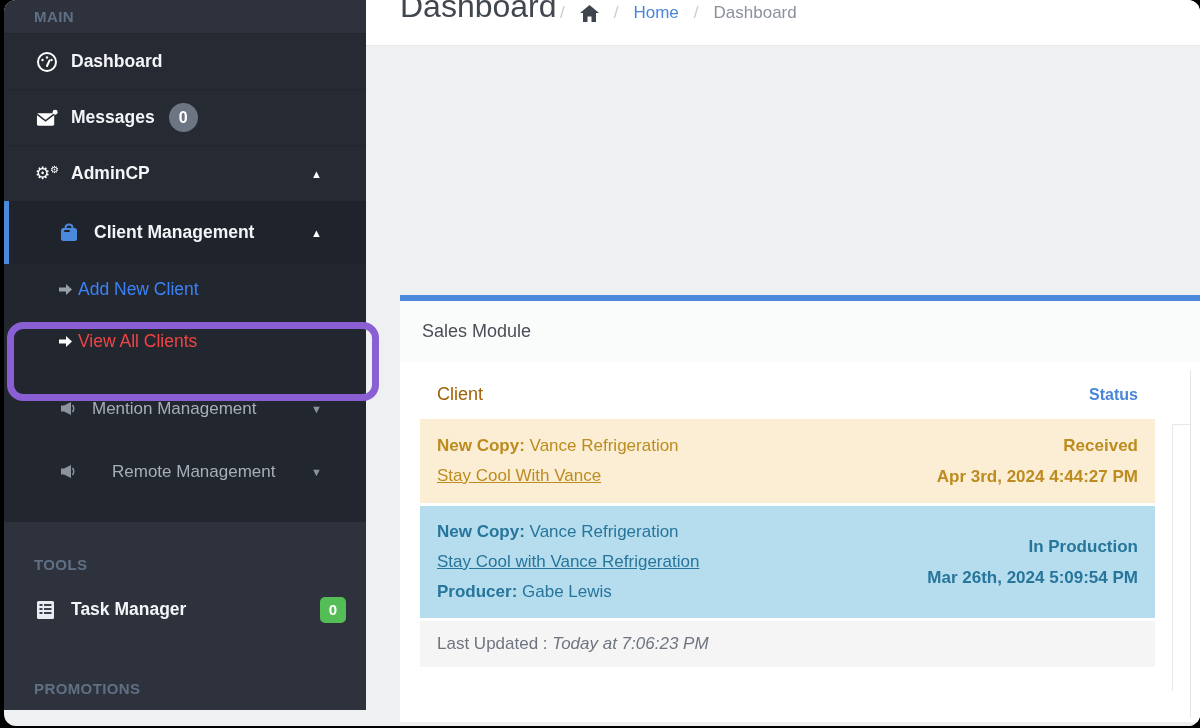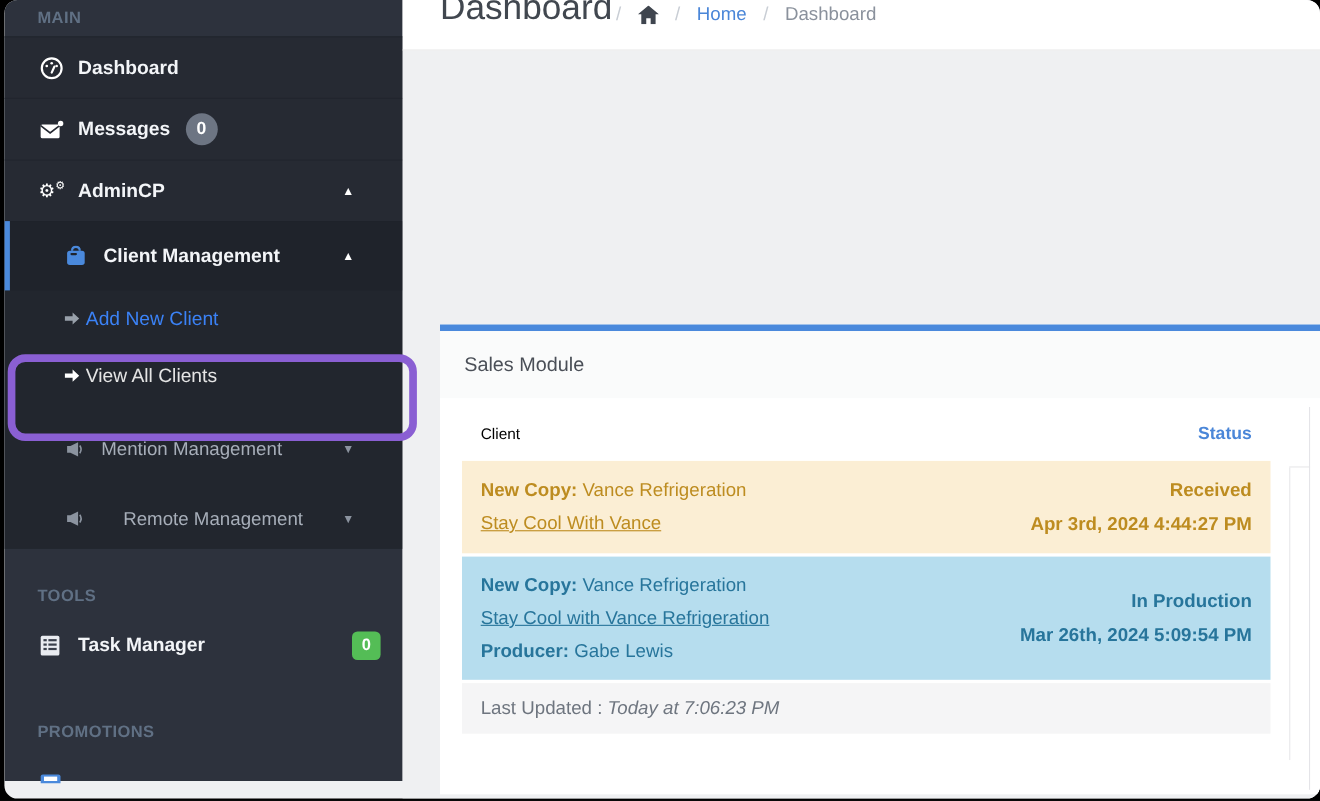--- a/index.html
+++ b/index.html
@@ -18,30 +18,30 @@
   .item { display:flex; align-items:center; height:56px; padding-left:32px;
           border-top:1px solid #21252e; font-size:17.5px; font-weight:bold;
           color:#f3f5f8; cursor:pointer; }
   .item .ic { width:22px; display:inline-flex; justify-content:center; margin-right:13px; flex:0 0 22px; }
   .badge-gray { display:inline-block; min-width:29px; height:29px; line-height:29px;
                 margin-left:14px; border-radius:50%; background:#6d7583; color:#fff;
                 text-align:center; font-size:16px; font-weight:bold; }
   .caret { margin-left:auto; margin-right:44px; font-size:11px; color:#fff; }
   .caret.dim { color:#8b939f; }
 
-  .submenu { background:#22262e; }
+  .submenu { background:#22262e; padding-bottom:23px; }
   .row-client { display:flex; align-items:center; height:63px; background:#1f232b;
                 border-left:5px solid #4a89dc; padding-left:49px; font-size:17.5px;
                 font-weight:bold; cursor:pointer; }
   .row-client .ic { width:22px; margin-right:14px; display:inline-flex; justify-content:center; }
   .sublink { display:flex; align-items:center; height:50px; padding-left:54px;
              font-size:17.5px; cursor:pointer; }
   .sublink .ic { margin-right:5px; display:inline-flex; }
   .sublink.muted { color:#3b82f6; }
-  .sublink.on { color:#e5e5e5; height:55px; }
+  .sublink.on { color:#ef4444; height:55px; }
   .row-child { display:flex; align-items:center; height:55px; padding-left:54px;
                font-size:17px; color:#a7aeb9; cursor:pointer; }
   .row-child .ic { width:20px; margin-right:14px; display:inline-flex; justify-content:center; }
   .mt12 { margin-top:12px; } .mt8 { margin-top:8px;gap:20px; }
 
   .tools-label { margin-top:17px; height:40px; line-height:52px; }
   .row-task { display:flex; align-items:center; height:53px; padding-left:32px;
               margin-top:4px; font-size:17.5px; font-weight:bold; cursor:pointer; }
   .badge-green { display:inline-block; min-width:26px; height:26px; line-height:26px;
                  margin-left:auto; margin-right:20px; border-radius:5px; background:#54bd56;
@@ -65,21 +65,21 @@
 
   .panel { position:absolute; left:34px; right:0; top:249px; bottom:4px; background:#fff; }
   .panel-accent { height:6px; background:#4a89dc; }
   .panel-head { height:67px; line-height:60px; padding-left:22px; background:#fafbfb;
                 border-bottom:1px solid #e2e2e2; font-size:18px; color:#4a4f57; }
   .panel-body { position:absolute; left:0; right:0; top:67px; bottom:0; background:#fff; }
 
   .table-zone { position:absolute; left:20px; top:8px; width:735px; }
   .thead { height:49px; line-height:49px; display:flex; justify-content:space-between;
            padding:0 17px; }
-  .th-client { font-size:14px; color:#000000; }
+  .th-client { font-size:18px; color:#a16207; }
   .th-status { font-size:16px; font-weight:bold; color:#4a86d8; cursor:pointer; }
   .trow { display:flex; justify-content:space-between; align-items:center;
           padding:11px 17px; font-size:17px; line-height:30px; margin-bottom:3px; }
   .trow .left b { font-weight:bold;text-align:center; }
   .trow .right { text-align:right; font-weight:bold; line-height:31px; }
   .trow.warn { background:#fbeed4; color:#bd8c20; }
   .trow.info { background:#b6ddee; color:#27759b; }
   .trow a { color:inherit; text-decoration:underline; cursor:pointer; }
   .tfoot { margin-top:0; background:#f5f5f6; color:#6e757f; padding:8px 17px;
            font-size:17px; line-height:30px; }

